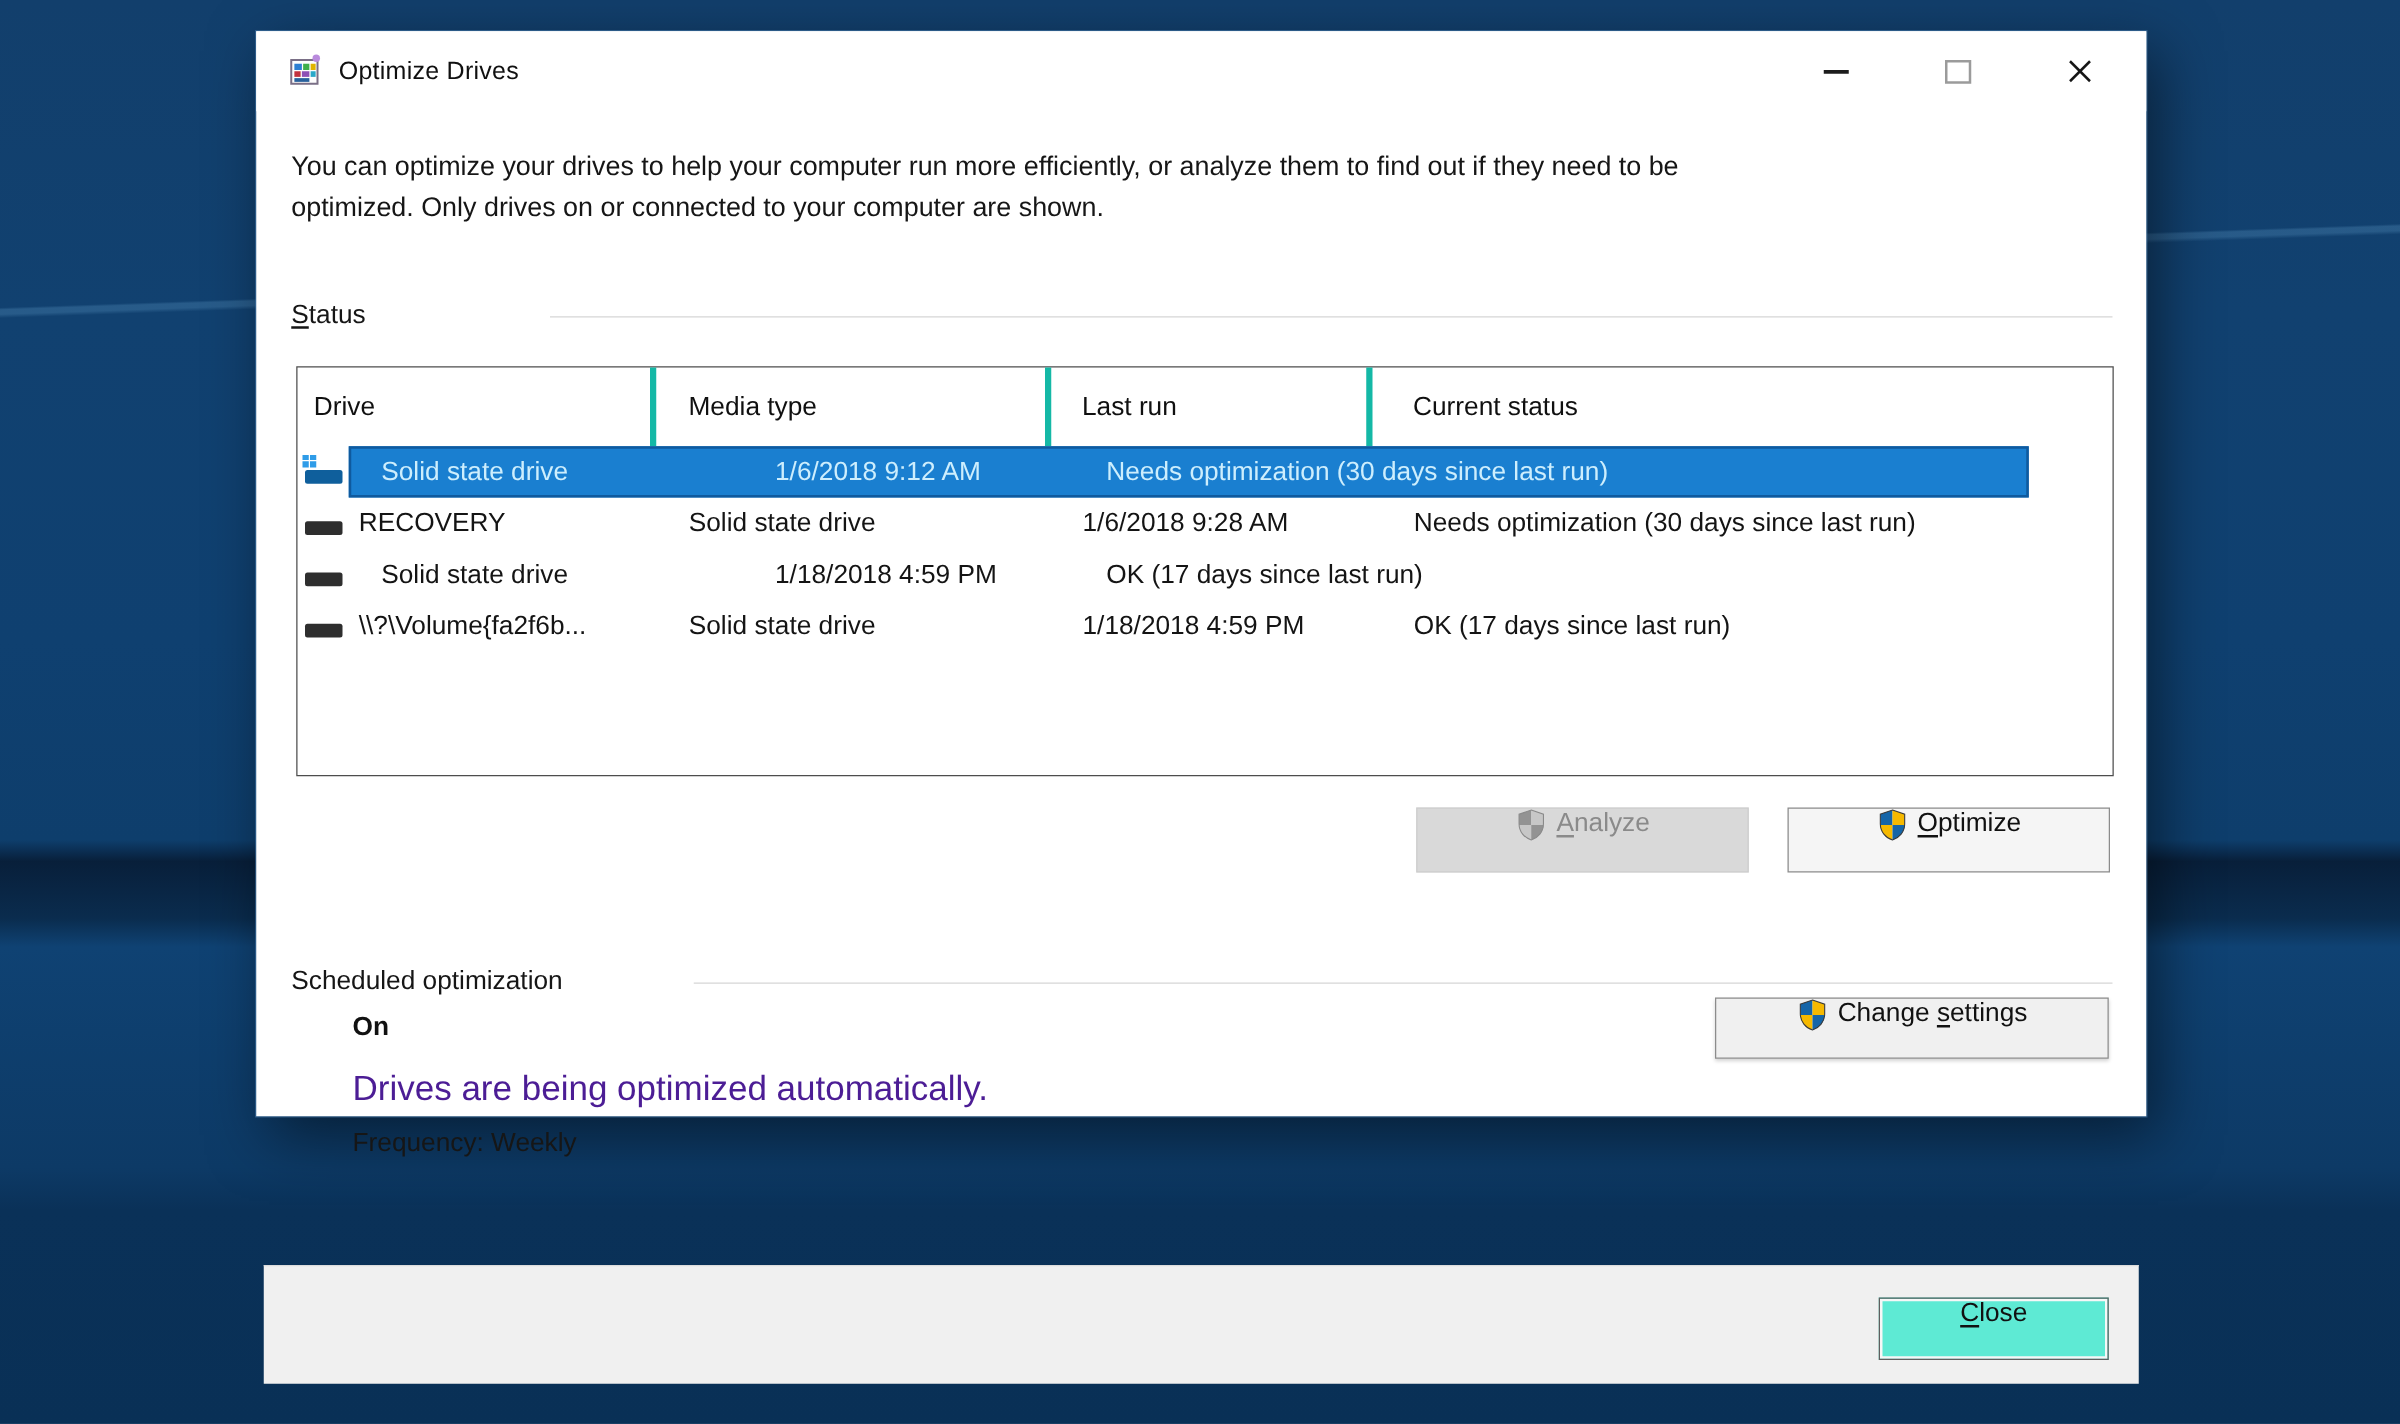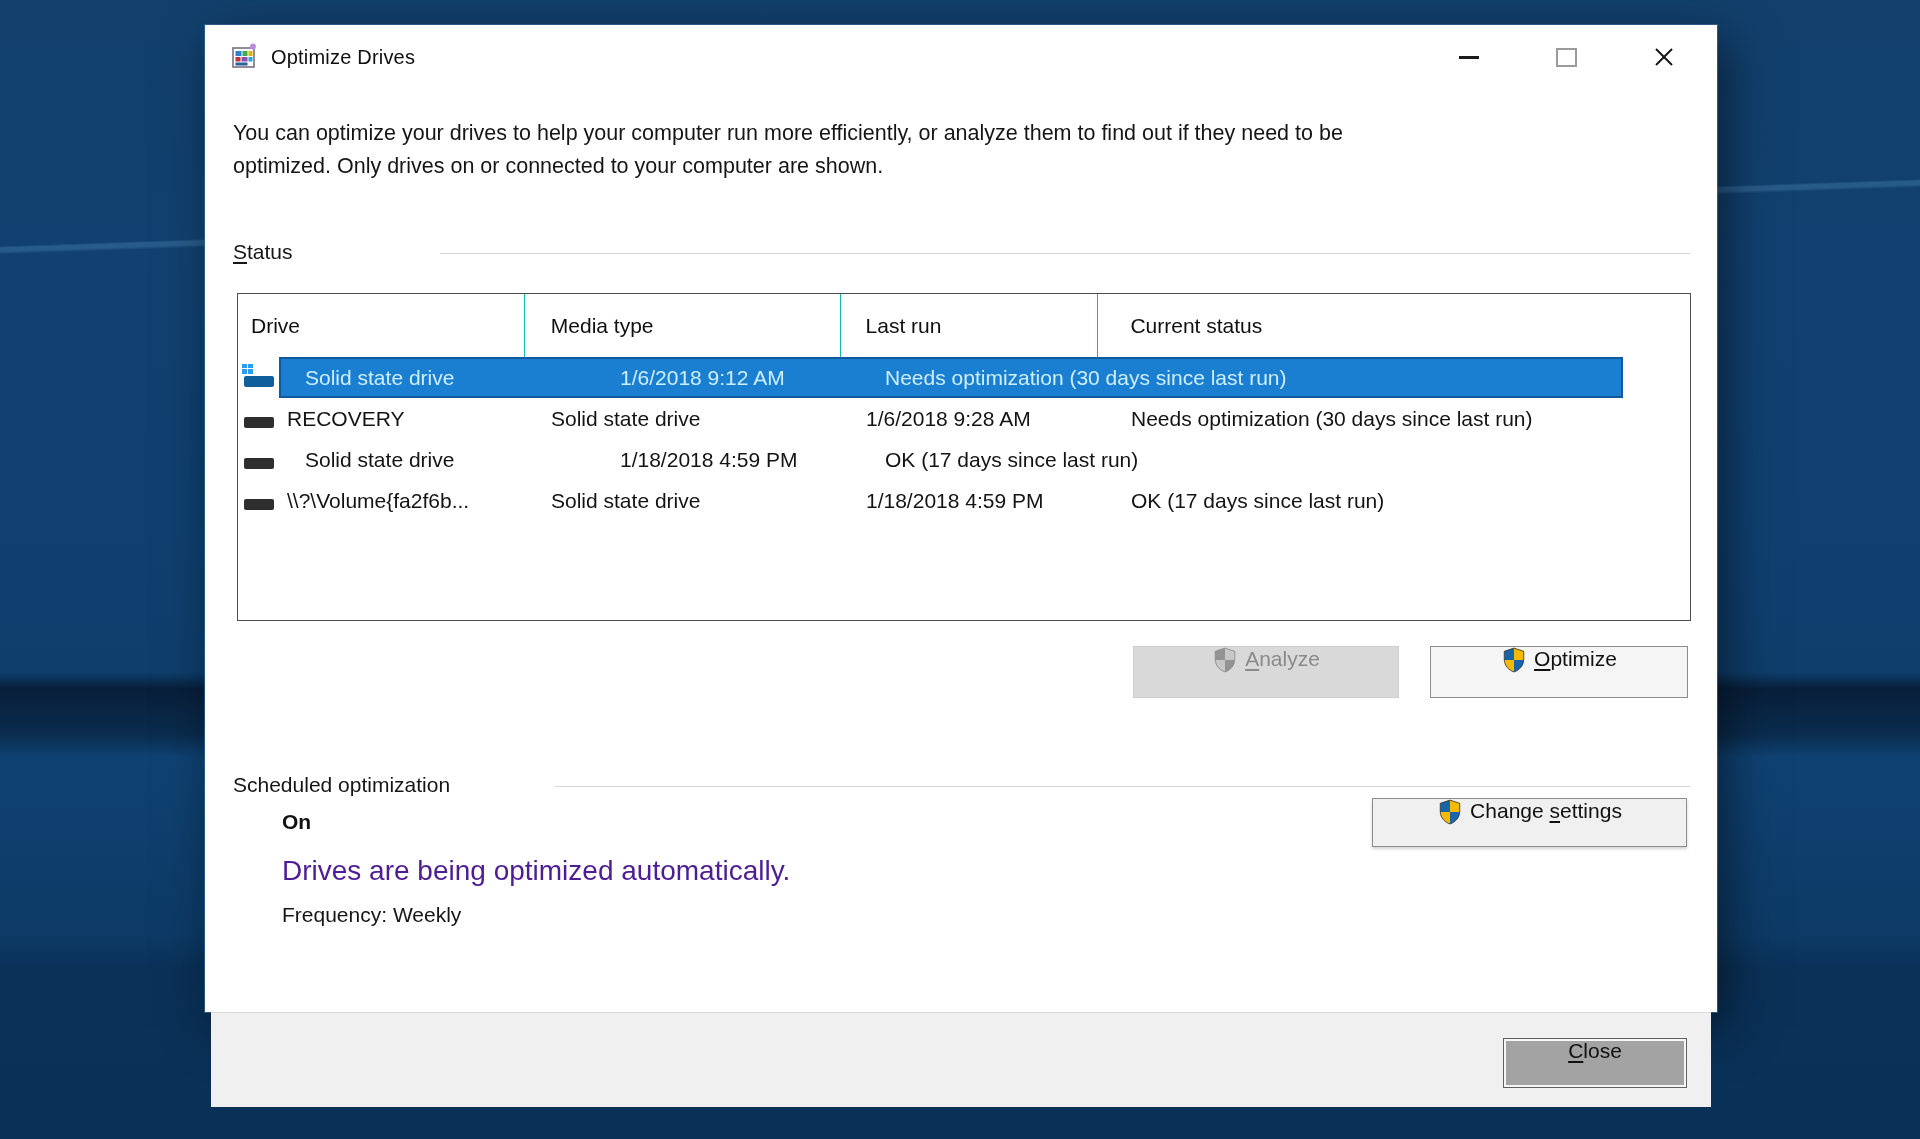--- a/index.html
+++ b/index.html
@@ -13,21 +13,21 @@
         #123f6c 0%, #114170 22%,
         #0f4070 45%, #0e3e6c 59%,
         #081f3a 60.5%, #0a2c4e 64.5%,
         #0f4273 66.5%, #0d3a66 82%,
         #0a3158 85%, #093056 100%);
     position:relative;
   }
 
   
   .window{
-    position:absolute; left:205px; top:25px; width:1512px; height:987px;
+    position:absolute; left:205px; top:25px; width:1512px; height:868px;
     background:#ffffff;
     box-shadow:0 0 0 1px rgba(70,120,170,.55), 10px 16px 46px rgba(0,0,0,.5);
   }
 
   
   .titlebar{ position:absolute; left:0; top:0; width:100%; height:64px; background:#fff; }
   .app-icon{ position:absolute; left:25px; top:17px; width:28px; height:28px; }
   .window-title{ position:absolute; left:66px; top:0; height:64px; line-height:64px;
     font-size:20px; color:#101010; letter-spacing:.2px; }
   .ctrl{ position:absolute; top:12px; width:40px; height:40px; display:flex; align-items:center; justify-content:center; cursor:default; }
@@ -45,21 +45,21 @@
   .sec-sched-label{ left:28px; top:748px; }
   .section-line{ position:absolute; height:1px; background:#d6d6d6; }
   .line-status{ left:235px; top:228px; width:1250px; }
   .line-sched{ left:350px; top:761px; width:1135px; }
   u{ text-decoration:underline; text-underline-offset:3px; text-decoration-thickness:1.5px; }
 
   
   .listview{ position:absolute; left:32px; top:268px; width:1454px; height:328px;
     border:1px solid #4d4d4d; background:#fff; }
   .lv-header{ display:flex; height:63px; align-items:center; font-size:21px; color:#101010; }
-  .lv-h{ height:100%; display:flex; align-items:center; border-right:1px solid #14b8a6; }
+  .lv-h{ height:100%; display:flex; align-items:center; border-right:5px solid #14b8a6; }
   .lv-h:last-child{ border-right:none; }
   .h-drive{ width:287px; padding-left:13px; }
   .h-media{ width:316px; padding-left:26px; }
   .h-lastrun{ width:258px; padding-left:25px; }
   .h-status{ width:592px; padding-left:32px; }
 
   .lv-row{ position:relative; display:flex; height:41px; line-height:41px; font-size:21px; color:#141414; }
   .cell{ position:relative; z-index:1; white-space:nowrap; overflow:hidden; }
   .c-icon{ width:41px; display:flex; align-items:center; justify-content:center; }
   .c-drive{ width:246px; padding-left:8px; }
@@ -87,21 +87,21 @@
   .btn{ position:absolute; display:flex; justify-content:center; gap:7px;
     font-family:"Liberation Sans", sans-serif; font-size:21px; color:#111;
     background:#f2f2f2; border:1px solid #8c8c8c; cursor:default; }
   .btn-analyze{ left:928px; top:621px; width:266px; height:52px;
     background:#d9d9d9; border:1px solid #cdcdcd; color:#8a8a8a; }
   .btn-analyze .shield{ filter:grayscale(1) opacity(.55); }
   .btn-optimize{ left:1225px; top:621px; width:258px; height:52px; background:#f5f5f5; }
   .btn-change{ left:1167px; top:773px; width:315px; height:49px; background:#f0f0f0;
     box-shadow:0 2px 3px rgba(0,0,0,.18); }
   .btn-close{ left:1298px; top:1013px; width:184px; height:50px;
-    background:#a3a3a3; border:1px solid #5f5f5f; box-shadow:inset 0 0 0 2px #f7f7f7; }
+    background:#5eead4; border:1px solid #5f5f5f; box-shadow:inset 0 0 0 2px #f7f7f7; }
   .shield{ width:26px; height:26px; display:inline-block; }
 
   
   .sched-state{ position:absolute; left:77px; top:785px; font-size:21px; font-weight:bold; color:#111; }
   .sched-desc{ position:absolute; left:77px; top:830px; font-size:28px; color:#4c1d95; }
   .sched-freq{ position:absolute; left:77px; top:878px; font-size:21px; color:#161616;text-align:center; }
 
   
   .footer{ position:absolute; left:6px; right:6px; top:987px; height:95px;
     background:#f0f0f0; border-top:1px solid #dcdcdc; }

